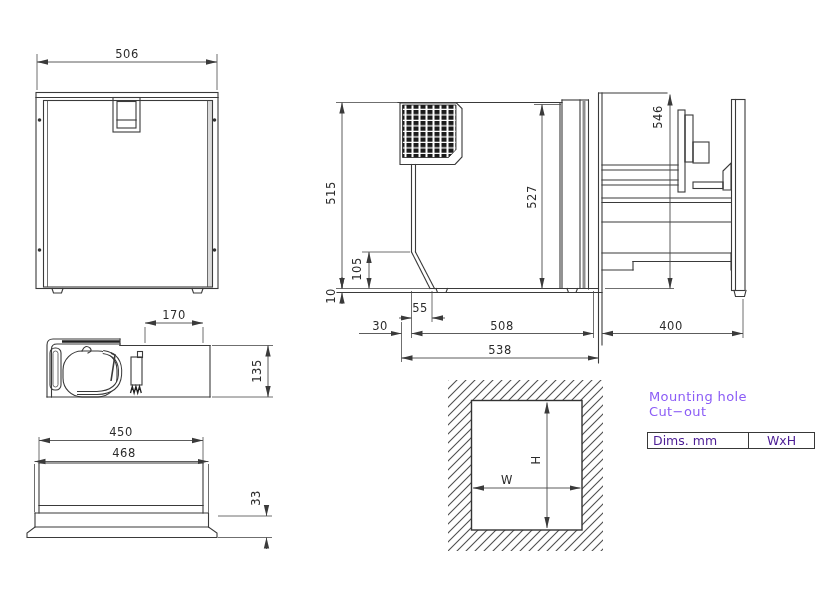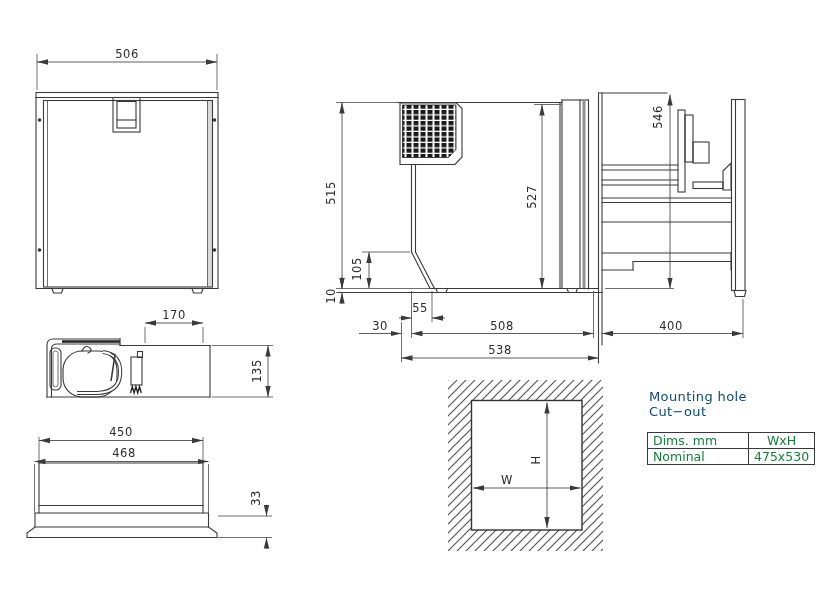--- a/index.html
+++ b/index.html
@@ -6,24 +6,24 @@
   #stage{position:relative;width:840px;height:600px;background:#ffffff;overflow:hidden;
          font-family:"DejaVu Sans",sans-serif;}
   svg{position:absolute;left:0;top:0;}
   .ol{stroke:#3a3a3a;stroke-width:1.1;fill:none;stroke-linecap:square;}
   .thin{stroke:#4a4a4a;stroke-width:0.8;fill:none;}
   .dl{stroke:#4a4a4a;stroke-width:0.9;fill:none;}
   .heavy{stroke:#222;stroke-width:2.6;fill:none;}
   .gray{stroke:#8f8f8f;stroke-width:3;fill:none;}
   .dt{font-family:"DejaVu Sans",sans-serif;font-size:11.5px;fill:#2b2b2b;
       letter-spacing:0.5px;text-anchor:middle;}
-  .note{position:absolute;left:649px;top:389px;font-size:13px;color:#0c4a6e;
+  .note{position:absolute;left:649px;top:389px;font-size:13px;color:#8b5cf6;
         line-height:15px;letter-spacing:0.4px;}
   table.dimtable{position:absolute;left:647px;top:432px;border-collapse:collapse;
-        font-size:12.5px;color:#15803d;table-layout:fixed;}
+        font-size:12.5px;color:#4c1d95;table-layout:fixed;}
   table.dimtable td{border:1.4px solid #383838;height:15px;padding:0 5px;
         white-space:nowrap;background:#fff;}
   td.c1{width:90px;text-align:left;}
   td.c2{width:55px;text-align:center;margin-top:17px;}
 </style>
 </head>
 <body>
 
 <div id="stage">
 <svg width="840" height="600" viewBox="0 0 840 600">
@@ -255,19 +255,15 @@
   <div>Mounting hole</div>
   <div>Cut−out</div>
 </div>
 
 <table class="dimtable">
   <tbody>
     <tr>
       <td class="c1">Dims. mm</td>
       <td class="c2">WxH</td>
     </tr>
-    <tr>
-      <td class="c1">Nominal</td>
-      <td class="c2">475x530</td>
-    </tr>
   </tbody>
 </table>
 </div>
 
 </body></html>

